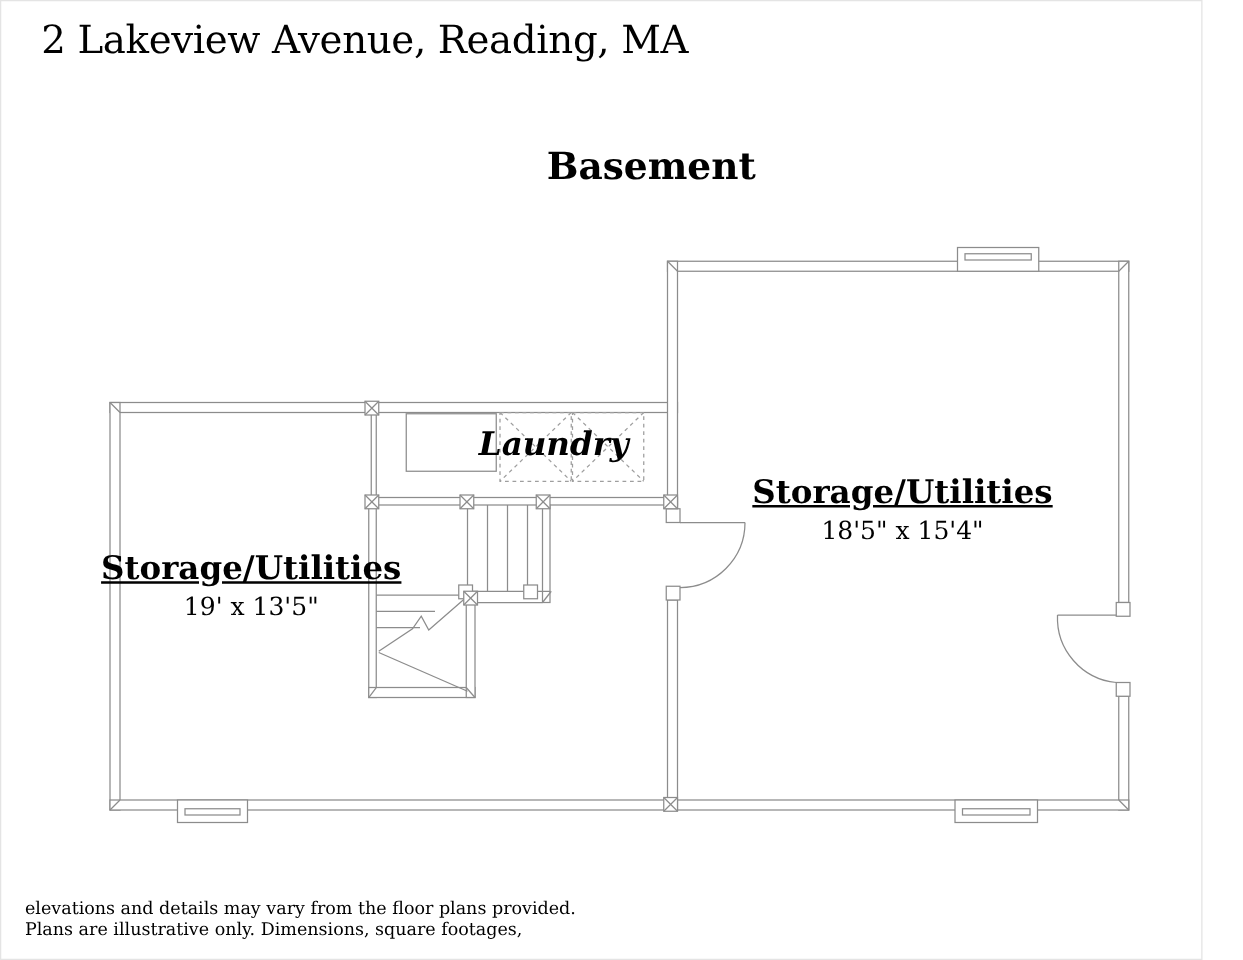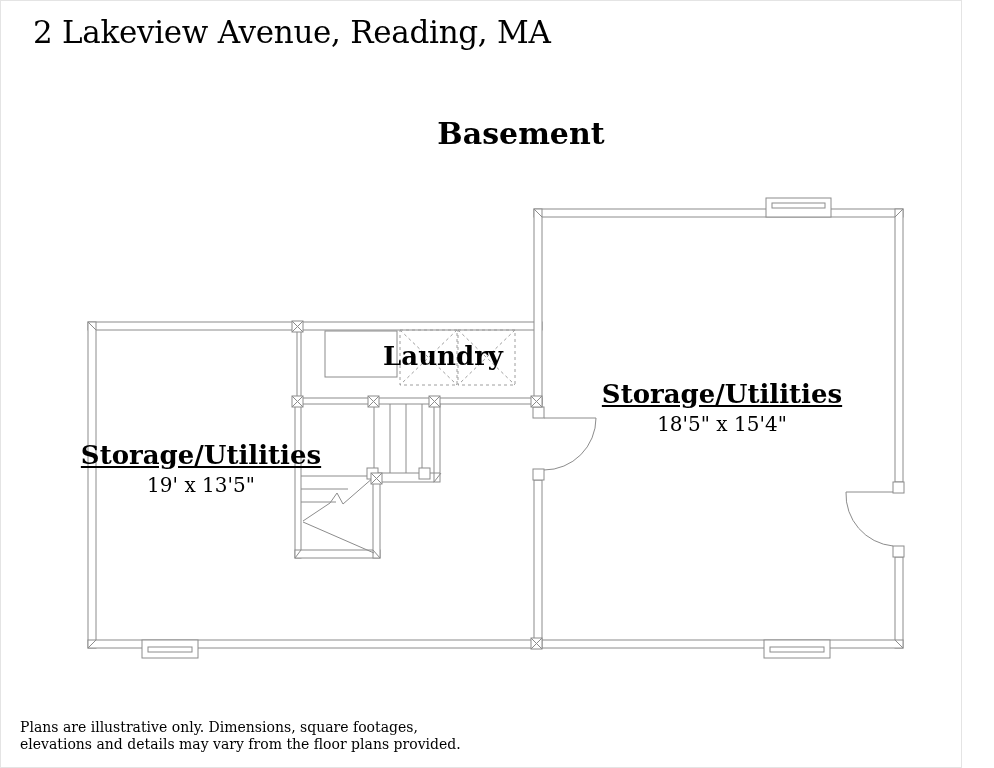--- a/index.html
+++ b/index.html
@@ -22,21 +22,21 @@
   }
   .plan-subheading{
     position:absolute;left:494px;top:150px;transform:translateX(-50%);
     font-size:17px;white-space:nowrap;
   }
   .room-label{position:absolute;transform:translateX(-50%);text-align:center;white-space:nowrap;}
   .room-name{font-size:26px;font-weight:bold;line-height:1;text-decoration:underline;}
   .room-dims{font-size:20px;line-height:1;margin-top:7px;}
   .laundry-label{
     position:absolute;left:443px;top:341px;transform:translateX(-50%);
-    font-size:26px;font-weight:bold;white-space:nowrap;
+    font-size:26px;font-weight:bold;white-space:nowrap;font-style:italic;
   }
   .disclaimer{
     position:absolute;left:20px;top:719px;
     font-size:14px;line-height:1.22;
   }
   svg.plan{position:absolute;left:0;top:0;}
   .wall{fill:#ffffff;stroke:#8c8c8c;stroke-width:1;}
   .ln{stroke:#8c8c8c;stroke-width:1;fill:none;}
   .dash{stroke:#9e9e9e;stroke-width:1;fill:none;stroke-dasharray:3 3;}
   .sq{fill:#ffffff;stroke:#8c8c8c;stroke-width:1;}
@@ -193,17 +193,17 @@
     <div class="room-name">Storage/Utilities</div>
     <div class="room-dims">19' x 13'5"</div>
   </div>
 
   <div class="room-label" style="left:722px;top:381px;">
     <div class="room-name">Storage/Utilities</div>
     <div class="room-dims">18'5" x 15'4"</div>
   </div>
 
   <div class="disclaimer">
+    <div>elevations and details may vary from the floor plans provided.</div>
     <div>Plans are illustrative only. Dimensions, square footages,</div>
-    <div>elevations and details may vary from the floor plans provided.</div>
   </div>
 
 </div>
 
 </body></html>

